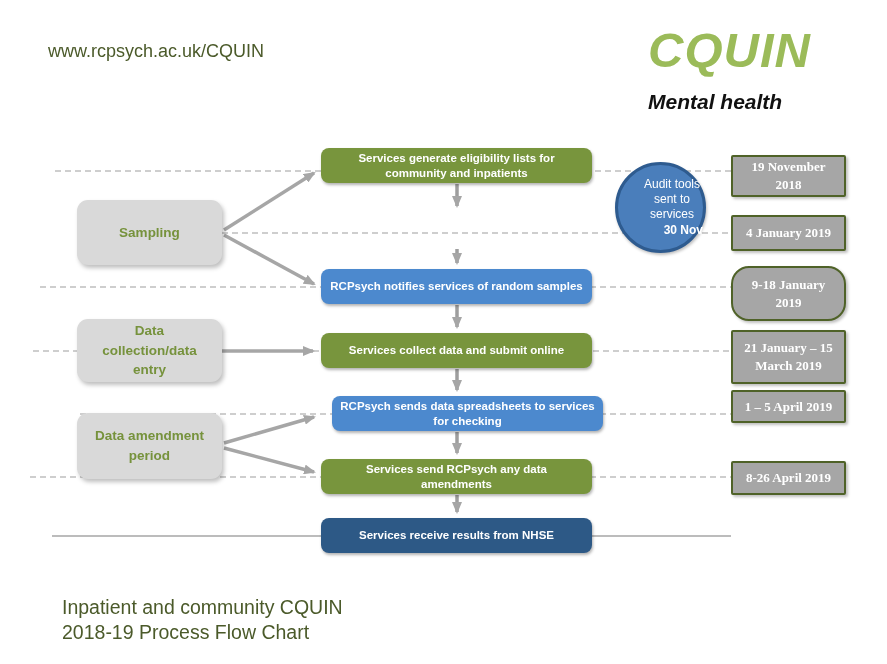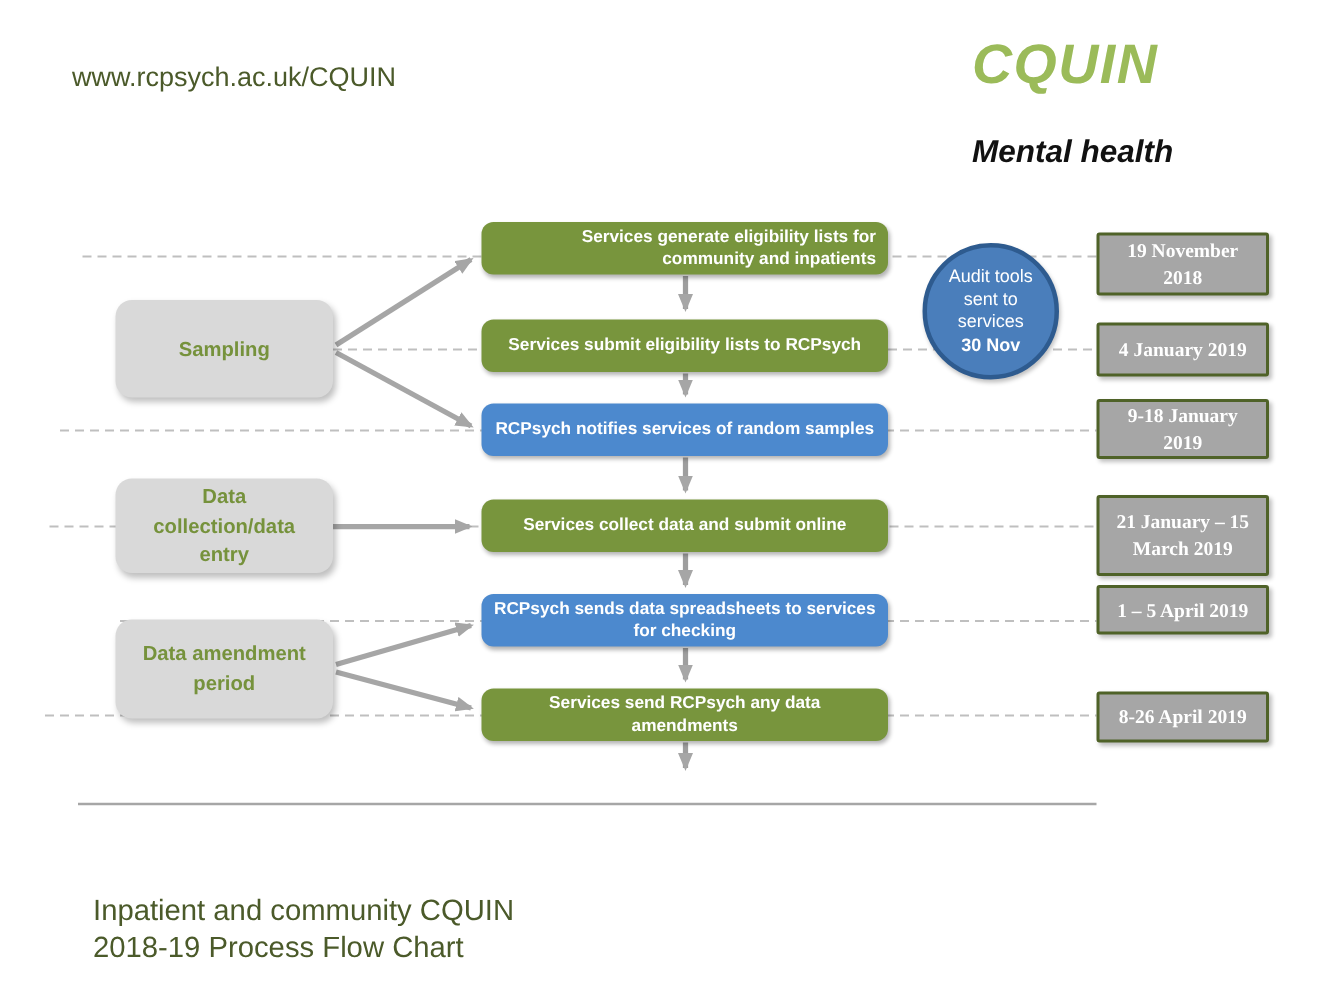--- a/index.html
+++ b/index.html
@@ -5,21 +5,21 @@
   html,body{margin:0;padding:0;background:#ffffff;}
   .canvas{
     position:relative;width:887px;height:664px;background:#ffffff;overflow:hidden;
     font-family:"Liberation Sans","DejaVu Sans",sans-serif;
   }
   .connectors{position:absolute;left:0;top:0;z-index:0;}
 
   
   .url{position:absolute;left:48px;top:41px;font-size:18px;color:#4b5a2a;z-index:2;}
   .title{
-    position:absolute;left:648px;top:22px;font-size:37px;font-weight:bold;font-style:italic;
+    position:absolute;left:648px;top:22px;font-size:49px;font-weight:bold;font-style:italic;
     color:#9bbb59;letter-spacing:1px;z-index:2;
   }
   .subtitle{
     position:absolute;left:648px;top:90px;font-size:21px;font-weight:bold;font-style:italic;
     color:#111111;z-index:2;text-align:center;
   }
 
   
   .phase{
     position:absolute;left:77px;width:145px;background:#d9d9d9;border-radius:11px;
@@ -35,49 +35,49 @@
   .step{
     position:absolute;left:321px;width:271px;height:35px;border-radius:8px;
     color:#ffffff;font-weight:bold;font-size:11.5px;line-height:1.3;
     display:flex;align-items:center;justify-content:center;text-align:center;
     padding:2px 8px;box-sizing:border-box;z-index:1;
     box-shadow:1px 2px 3px rgba(0,0,0,0.3);
   }
   .step.green{background:#78953d;}
   .step.blue{background:#4c89ce;}
   .step.darkblue{background:#2d5986;}
-  .step.s1{top:148px;text-align:right;}
+  .step.s1{top:148px;}
   .step.s2{top:213px;}
   .step.s3{top:269px;}
   .step.s4{top:333px;}
-  .step.s5{top:396px;}
+  .step.s5{top:396px;margin-left:11px;}
   .step.s6{top:459px;}
   .step.s7{top:518px;}
 
   
   .audit{
     position:absolute;left:615px;top:162px;width:91px;height:91px;border-radius:50%;
     background:#4a7ebb;border:3px solid #2e5b8f;box-sizing:border-box;
-    display:flex;flex-direction:column;align-items:center;justify-content:center;
+    display:flex;flex-direction:column;align-items:flex-end;justify-content:center;
     color:#ffffff;font-size:12px;text-align:center;line-height:1.25;z-index:1;
     box-shadow:1px 2px 3px rgba(0,0,0,0.25);
   }
   .audit .note{width:62px;}
   .audit .when{font-weight:bold;margin-top:1px;}
 
   
   .date{
     position:absolute;left:731px;width:115px;background:#a6a6a6;border:2px solid #4f6228;
     border-radius:2px;color:#ffffff;font-weight:bold;font-size:13px;line-height:1.35;
     display:flex;align-items:center;justify-content:center;text-align:center;
     padding:2px 8px;box-sizing:border-box;z-index:1;box-shadow:2px 2px 3px rgba(0,0,0,0.25);font-family:Liberation Serif, serif;
   }
   .date.d1{top:155px;height:42px;}
   .date.d2{top:215px;height:36px;}
-  .date.d3{top:266px;height:40px;}
+  .date.d3{top:266px;height:55px;border-radius:18px;}
   .date.d4{top:330px;height:54px;}
   .date.d5{top:390px;height:33px;}
   .date.d6{top:461px;height:34px;}
   .date.d7{top:518px;height:34px;}
 
   
   .caption{position:absolute;left:62px;top:595px;font-size:19.5px;color:#4b5a2a;line-height:1.3;z-index:2;}
 </style>
 </head>
 <body>
@@ -130,34 +130,34 @@
   <div class="phase p2">
     <span>Data collection/data entry</span>
   </div>
   <div class="phase p3">
     <span>Data amendment period</span>
   </div>
 
   <div class="step green s1">
     <span>Services generate eligibility lists for community and inpatients</span>
   </div>
-  <div class="step green s2">
-    <span>Services submit eligibility lists to RCPsych</span>
-  </div>
   <div class="step blue s3">
     <span>RCPsych notifies services of random samples</span>
   </div>
   <div class="step green s4">
     <span>Services collect data and submit online</span>
   </div>
   <div class="step blue s5">
     <span>RCPsych sends data spreadsheets to services for checking</span>
   </div>
   <div class="step green s6">
     <span>Services send RCPsych any data amendments</span>
+  </div>
+  <div class="step darkblue s7">
+    <span>Services receive results from NHSE</span>
   </div>
 
   <div class="audit">
     <span class="note">Audit tools sent to services</span>
     <span class="when">30 Nov</span>
   </div>
 
   <div class="date d1">19 November 2018</div>
   <div class="date d2">4 January 2019</div>
   <div class="date d3">9-18 January 2019</div>

